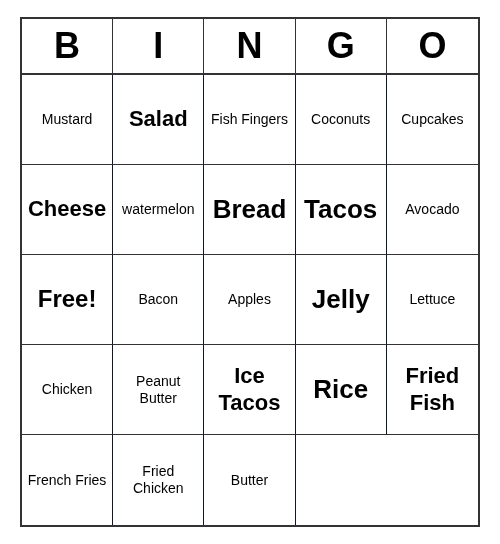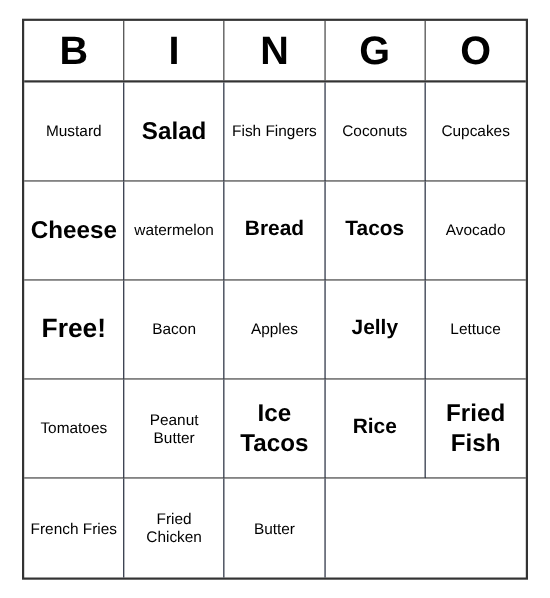--- a/index.html
+++ b/index.html
@@ -66,21 +66,21 @@
     .bingo-cell:nth-child(n+21) {
       border-bottom: none;
     }
 
     .bingo-cell.large-text {
       font-size: 22px;
       font-weight: bold;
     }
 
     .bingo-cell.xlarge-text {
-      font-size: 19px;
+      font-size: 26px;
       font-weight: bold;
     }
 
     .bingo-cell.free {
       font-size: 24px;
       font-weight: bold;
     }
   </style>
 </head>
 <body>
@@ -102,21 +102,21 @@
       <div class="bingo-cell large-text">Cheese</div>
       <div class="bingo-cell">watermelon</div>
       <div class="bingo-cell xlarge-text">Bread</div>
       <div class="bingo-cell xlarge-text">Tacos</div>
       <div class="bingo-cell">Avocado</div>
       <div class="bingo-cell free">Free!</div>
       <div class="bingo-cell">Bacon</div>
       <div class="bingo-cell">Apples</div>
       <div class="bingo-cell xlarge-text">Jelly</div>
       <div class="bingo-cell">Lettuce</div>
-      <div class="bingo-cell">Tomatoes</div>
+      <div class="bingo-cell">Chicken</div>
       <div class="bingo-cell">Peanut Butter</div>
       <div class="bingo-cell large-text">Ice Tacos</div>
       <div class="bingo-cell xlarge-text">Rice</div>
       <div class="bingo-cell large-text">Fried Fish</div>
       <div class="bingo-cell">French Fries</div>
       <div class="bingo-cell">Fried Chicken</div>
       <div class="bingo-cell">Butter</div>
     </div>
 </div>
 

